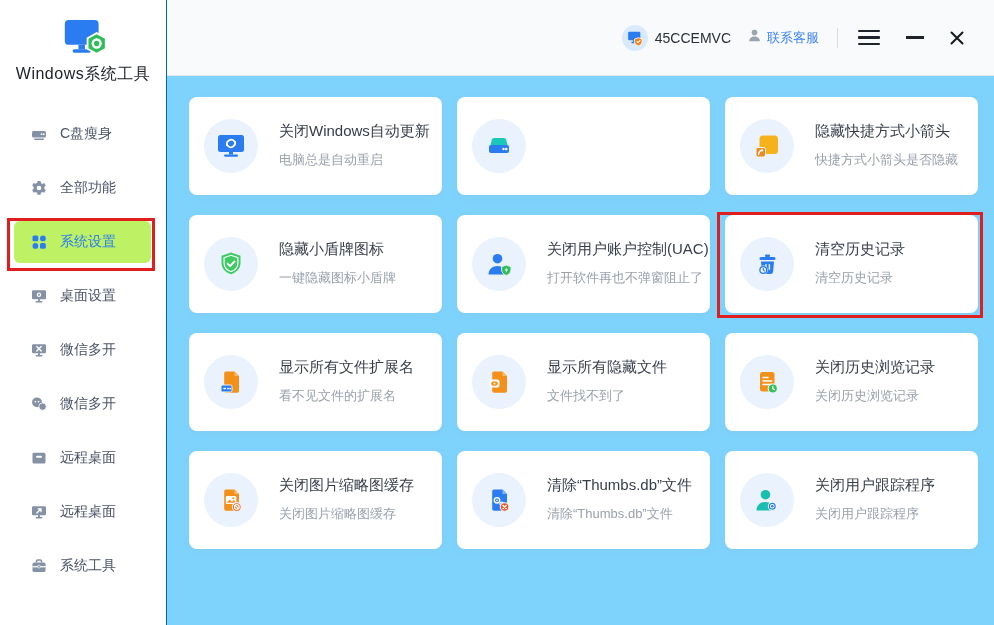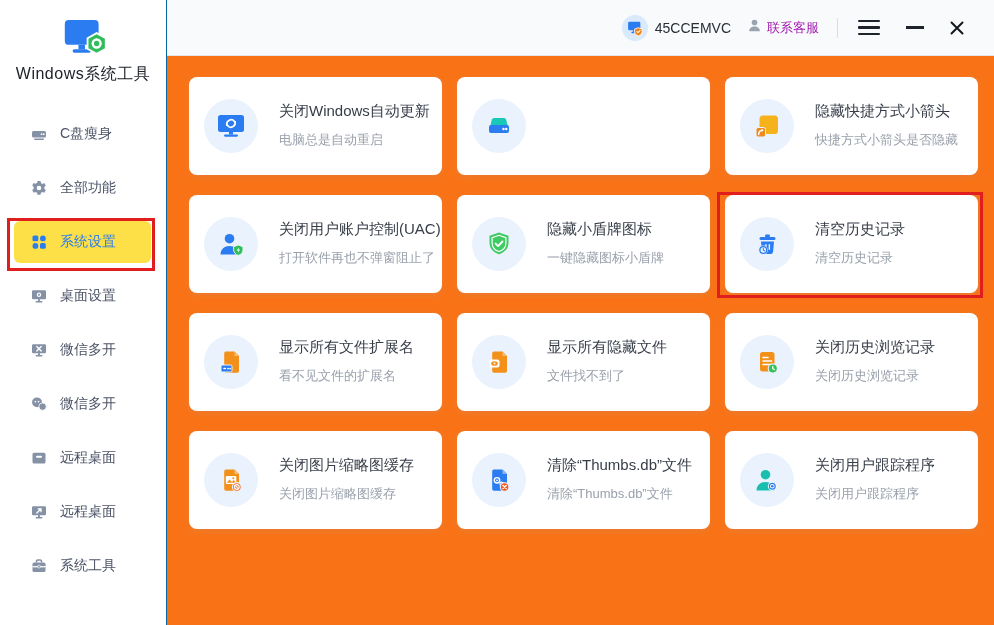--- a/index.html
+++ b/index.html
@@ -10,42 +10,42 @@
   
   .sidebar { width:167px; flex-shrink:0; background:#ffffff; border-right:1px solid #0369a1;
     position:relative; }
   .logo-area { padding-top:18px; text-align:center; }
   .app-title { font-size:16px; color:#20242c; margin-top:4px; letter-spacing:.5px; }
   .menu { margin-top:28px; }
   .menu-item { width:137px; height:42px; margin:0 0 12px 14px; border-radius:6px;
     display:flex; align-items:center; padding-left:17px; cursor:pointer;
     color:#4b5366; font-size:14px; }
   .menu-item .mi-icon { width:16px; height:16px; margin-right:13px; display:flex; }
-  .menu-item.selected { background:#fde047; color:#2a7df0; }
+  .menu-item.selected { background:#bef264; color:#2a7df0; }
   .anno-sidebar { position:absolute; left:7px; top:218px; width:148px; height:53px;
     border:3px solid #e01e1e; pointer-events:none; z-index:5; }
 
   
   .right { flex:1; display:flex; flex-direction:column; }
-  .topbar { height:56px; background:#f8fafc; border-bottom:1px solid #e3e6ec;
+  .topbar { height:76px; background:#f8fafc; border-bottom:1px solid #e3e6ec;
     display:flex; align-items:center; justify-content:flex-end; padding-right:28px; }
   .acct { display:flex; align-items:center; }
   .acct-badge { width:26px; height:26px; border-radius:50%; background:#d9eafd;
     display:flex; align-items:center; justify-content:center; margin-right:7px; }
   .acct-id { font-size:14px; color:#2a2e35; }
   .contact { display:flex; align-items:center; margin-left:16px; cursor:pointer; }
-  .contact-label { font-size:13px; color:#a21caf; margin-left:5px; }
+  .contact-label { font-size:13px; color:#3b82f6; margin-left:5px; }
   .tb-divider { width:1px; height:20px; background:#d8dce3; margin:0 20px 0 18px; }
   .burger { width:22px; cursor:pointer; padding:3px 0; }
   .burger div { height:2.4px; background:#1f232b; border-radius:1px; margin:4px 0; }
   .win-min { width:18px; height:2.4px; background:#1f232b; margin-left:26px; cursor:pointer; }
   .win-close { margin-left:24px; cursor:pointer; display:flex; }
 
   
-  .content { flex:1; background:#f97316; padding:21px 0 0 22px; position:relative; }
+  .content { flex:1; background:#7dd3fc; padding:21px 0 0 22px; position:relative; }
   .grid { display:grid; grid-template-columns:repeat(3,253px); grid-auto-rows:98px;
     column-gap:15px; row-gap:20px; }
   .card { background:#fff; border-radius:8px; display:flex; align-items:center;
     padding-left:15px; cursor:pointer; box-shadow:0 2px 6px rgba(160,175,200,.16); }
   .card-icon { width:54px; height:54px; border-radius:50%; background:#e9f2fd;
     display:flex; align-items:center; justify-content:center; flex-shrink:0; }
   .card-text { margin-left:21px; padding-bottom:2px; }
   .card-title { font-size:15px; color:#373d48; margin-bottom:10px; }
   .card-sub { font-size:13px; color:#9aa1ac; }
   .anno-card { position:absolute; left:550px; top:136px; width:266px; height:106px;
@@ -251,43 +251,43 @@
           </div>
           <div class="card-text">
             <div class="card-title">隐藏快捷方式小箭头</div>
             <div class="card-sub">快捷方式小箭头是否隐藏</div>
           </div>
         </div>
 
         <div class="card">
           <div class="card-icon">
             <svg width="30" height="30" viewBox="0 0 30 30">
+                <path d="M15 3.5l9.5 3.3v7c0 5.7-3.9 9.7-9.5 11.5-5.6-1.8-9.5-5.8-9.5-11.5v-7z" fill="#3ecb63"></path>
+                <path d="M15 6.3l6.9 2.4v5.2c0 4.2-2.8 7.2-6.9 8.6-4.1-1.4-6.9-4.4-6.9-8.6V8.7z" fill="none" stroke="#fff" stroke-width="1.2"></path>
+                <path d="M11.6 14.6l2.5 2.5 4.4-4.6" fill="none" stroke="#fff" stroke-width="1.9" stroke-linecap="round" stroke-linejoin="round"></path>
+              </svg>
+          </div>
+          <div class="card-text">
+            <div class="card-title">隐藏小盾牌图标</div>
+            <div class="card-sub">一键隐藏图标小盾牌</div>
+          </div>
+        </div>
+
+        <div class="card">
+          <div class="card-icon">
+            <svg width="30" height="30" viewBox="0 0 30 30">
                 <circle cx="13.5" cy="9.7" r="4.8" fill="#2b7cf0"></circle>
                 <path d="M4.5 25.5c0-5.3 4-8.6 9-8.6s9 3.3 9 8.6z" fill="#2b7cf0"></path>
                 <path d="M22.3 16l4.7 1.7v3c0 2.9-2 4.9-4.7 5.7-2.7-.8-4.7-2.8-4.7-5.7v-3z" fill="#2ebd59" stroke="#eaf3fd" stroke-width="1"></path>
                 <path d="M22.8 18.2l-2 3.2h1.6l-.7 2.6 2.4-3.4h-1.6z" fill="#fff"></path>
               </svg>
           </div>
           <div class="card-text">
             <div class="card-title">关闭用户账户控制(UAC)</div>
             <div class="card-sub">打开软件再也不弹窗阻止了</div>
-          </div>
-        </div>
-
-        <div class="card">
-          <div class="card-icon">
-            <svg width="30" height="30" viewBox="0 0 30 30">
-                <path d="M15 3.5l9.5 3.3v7c0 5.7-3.9 9.7-9.5 11.5-5.6-1.8-9.5-5.8-9.5-11.5v-7z" fill="#3ecb63"></path>
-                <path d="M15 6.3l6.9 2.4v5.2c0 4.2-2.8 7.2-6.9 8.6-4.1-1.4-6.9-4.4-6.9-8.6V8.7z" fill="none" stroke="#fff" stroke-width="1.2"></path>
-                <path d="M11.6 14.6l2.5 2.5 4.4-4.6" fill="none" stroke="#fff" stroke-width="1.9" stroke-linecap="round" stroke-linejoin="round"></path>
-              </svg>
-          </div>
-          <div class="card-text">
-            <div class="card-title">隐藏小盾牌图标</div>
-            <div class="card-sub">一键隐藏图标小盾牌</div>
           </div>
         </div>
 
         <div class="card">
           <div class="card-icon">
             <svg width="30" height="30" viewBox="0 0 30 30">
                 <rect x="13" y="5.5" width="5" height="2.6" rx="1.1" fill="#2b7cf0"></rect>
                 <rect x="7.5" y="8" width="16" height="3" rx="1.5" fill="#2b7cf0"></rect>
                 <path d="M9 12.5h13l-.9 10.3a2.5 2.5 0 01-2.5 2.2h-6.2a2.5 2.5 0 01-2.5-2.2z" fill="#2b7cf0"></path>
                 <rect x="13.2" y="15" width="1.5" height="6" rx=".7" fill="#fff" opacity=".85"></rect>

